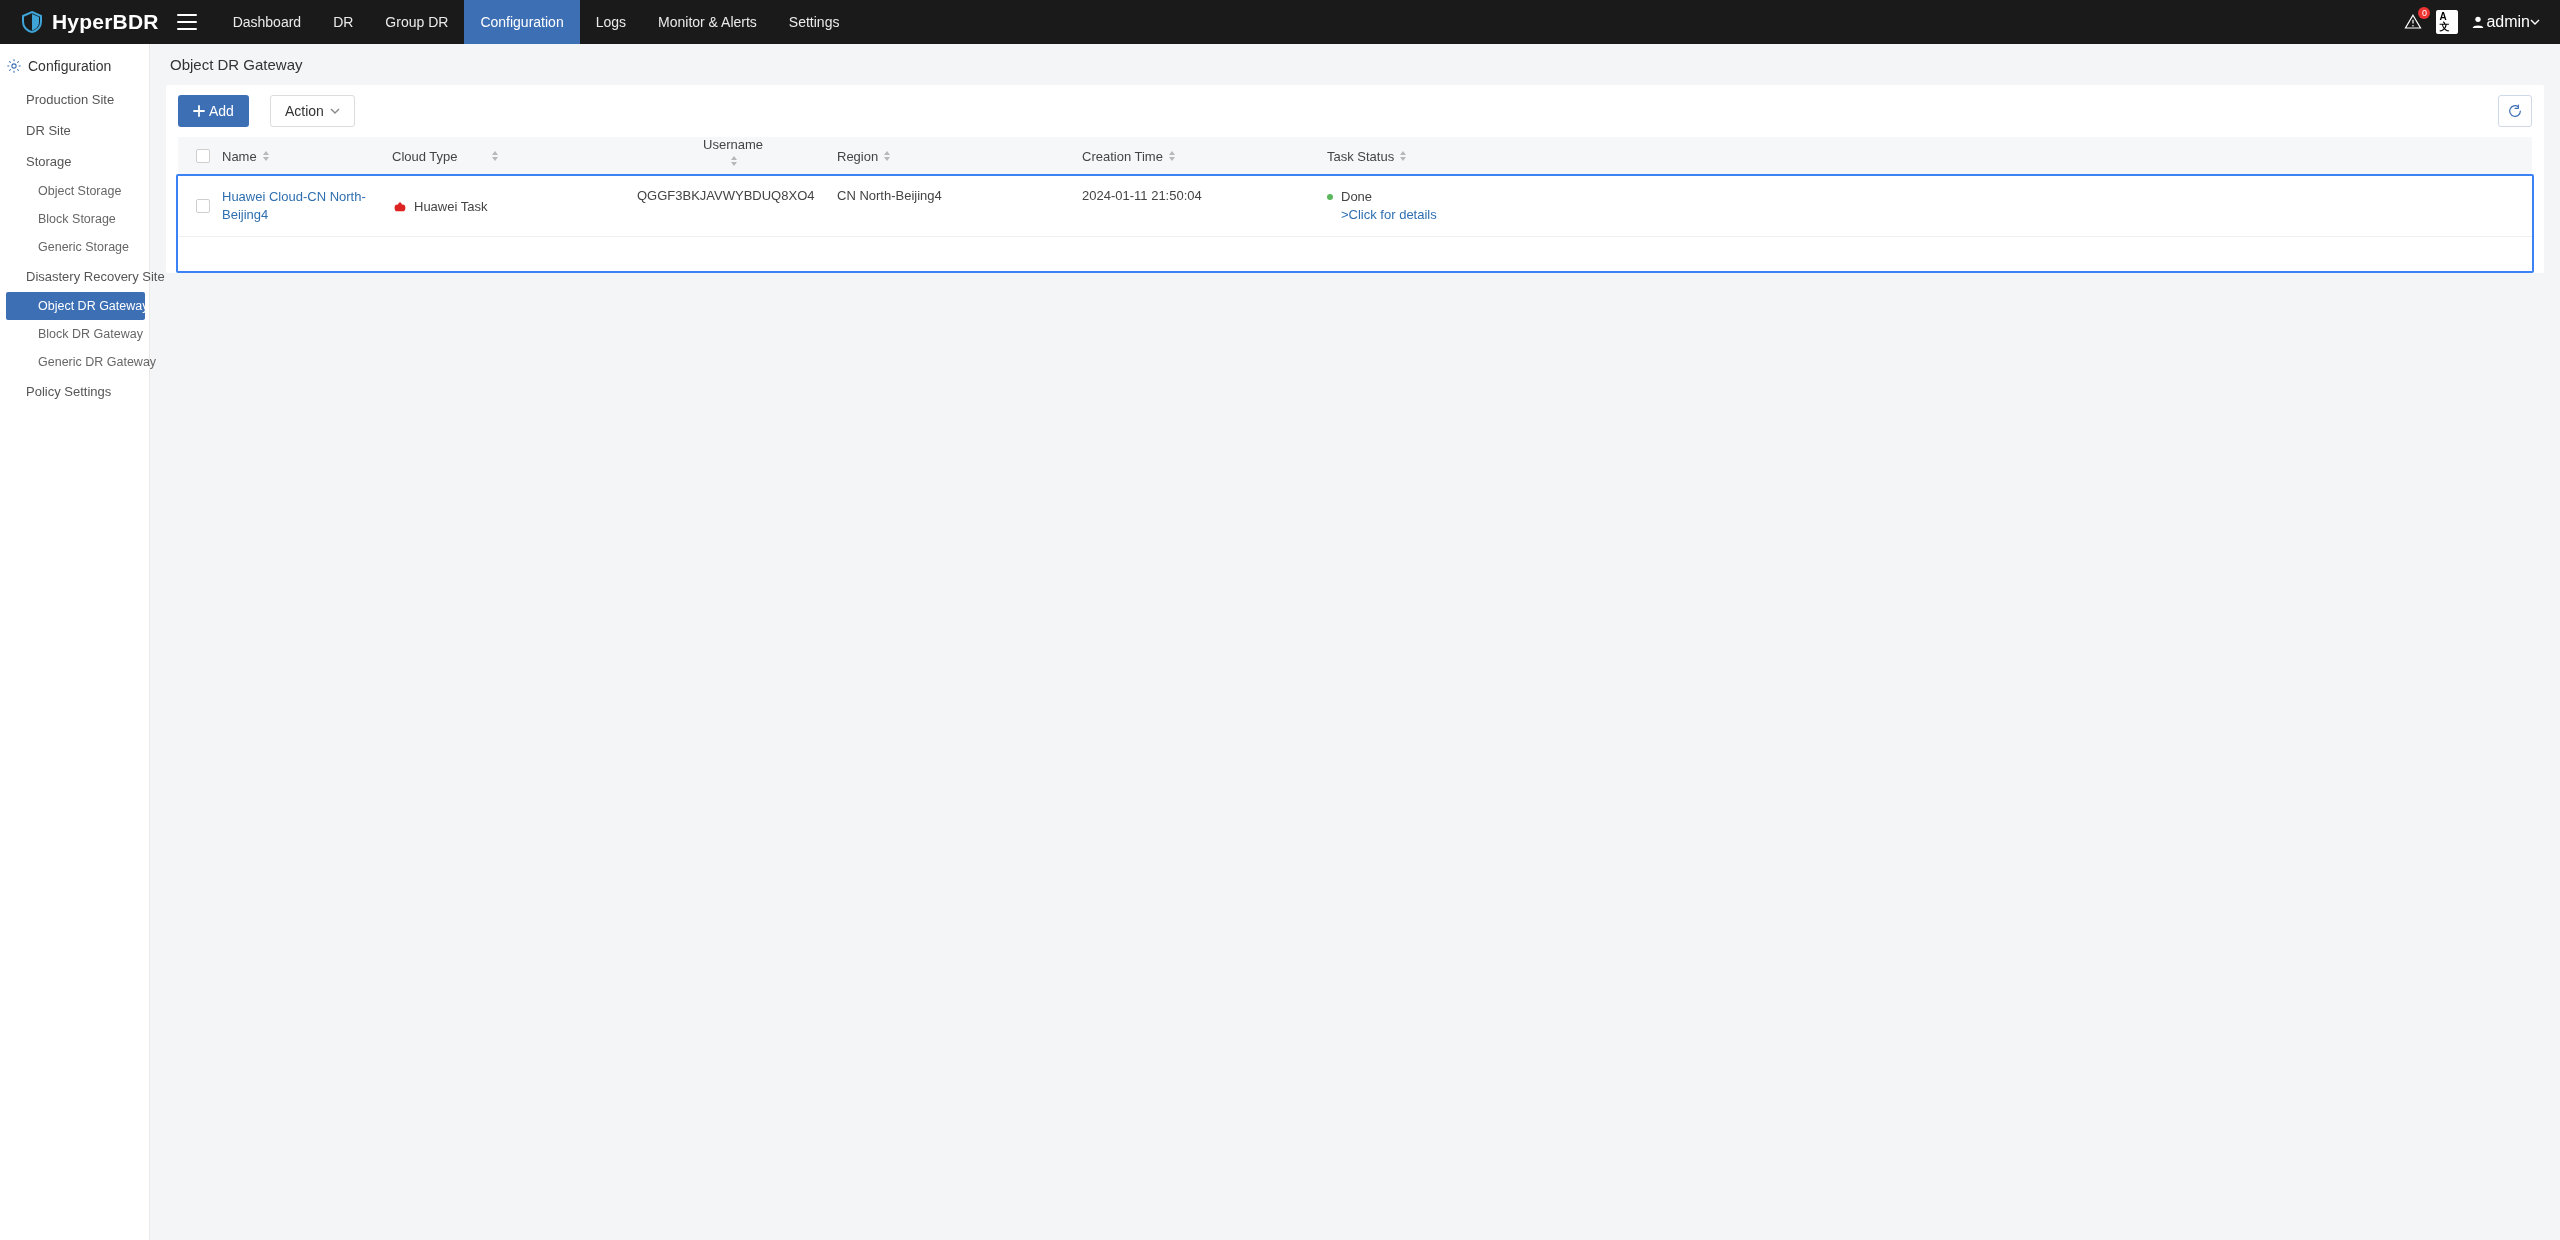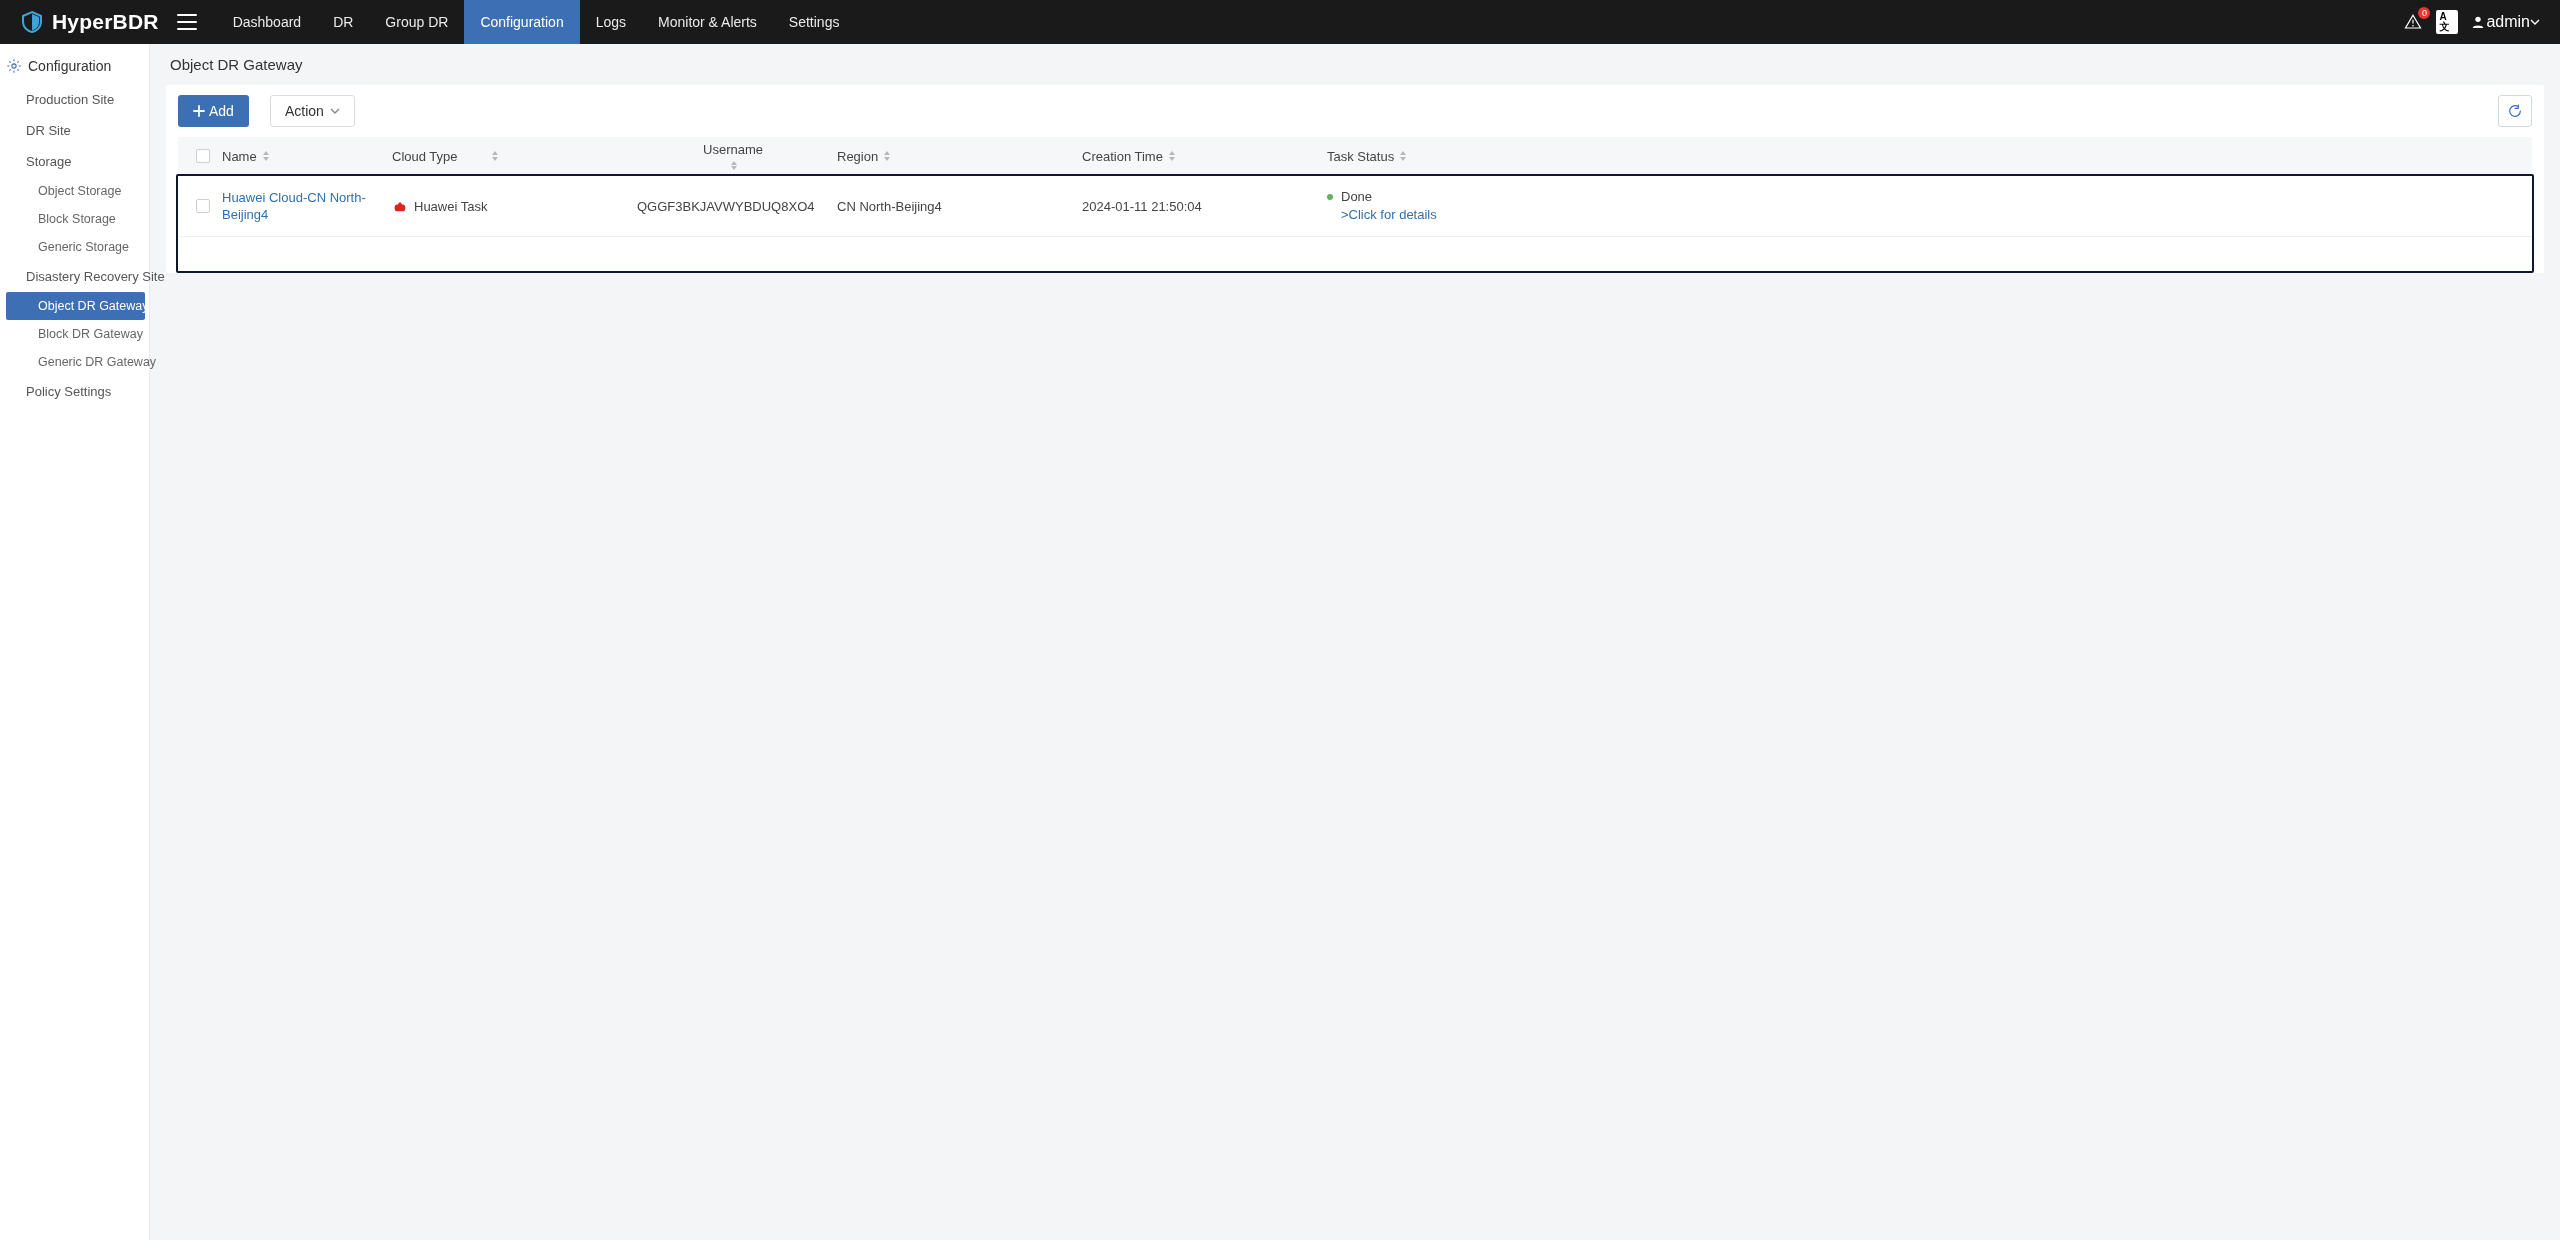--- a/index.html
+++ b/index.html
@@ -87,21 +87,21 @@
   .btn-default { background:#fff; color:#333; border-color:#dcdcdc; }
   .btn-default .caret { margin-left:6px; }
   .toolbar-spacer { flex:1; }
   .btn-icon {
     width:34px; height:32px; padding:0; background:#fff; color:#3d6fb5;
     border:1px solid #cfd8e6; border-radius:3px;
   }
 
   
   .tbl { width:100%; }
-  .tbl-head, .tbl-row { display:flex; align-items:center; }
+  .tbl-head, .tbl-row { display:flex; }
   .tbl-head {
     background:#f6f7f8; height:38px; font-size:13px; color:#444;
     padding:0 6px; border-radius:2px 2px 0 0;
   }
   .col-check { width:38px; display:flex; align-items:center; justify-content:center; }
   .checkbox {
     width:14px; height:14px; border:1px solid #cfcfcf; border-radius:2px; background:#fff;
   }
   .th { display:flex; align-items:center; gap:4px; padding-right:8px; }
   .sort-icon { display:inline-flex; flex-direction:column; margin-left:2px; }
@@ -111,21 +111,21 @@
   .sort-icon::before { border-bottom:4px solid #b8b8b8; margin-bottom:1.5px; }
   .sort-icon::after  { border-top:4px solid #b8b8b8; }
 
   .col-name   { width:170px; }
   .col-type   { width:245px;gap:32px; }
   .col-user   { width:200px;flex-direction:column; }
   .col-region { width:245px; }
   .col-ctime  { width:245px; }
   .col-status { flex:1; }
 
-  .data-wrap { border:2px solid #0f172a; border-radius:2px; margin: -1px -2px 0 -2px; padding-bottom:34px; }
+  .data-wrap { border:2px solid #3b82f6; border-radius:2px; margin: -1px -2px 0 -2px; padding-bottom:34px; }
   .tbl-row {
     padding:12px 6px; font-size:13px; color:#444; border-bottom:1px solid #efefef;
     background:#fff;
   }
   .cell { padding-right:8px; }
   .link { color:#2f6fb0; cursor:pointer; }
   .cloud-name { line-height:1.35; }
   .cloud-type { display:flex; align-items:center; gap:6px; }
   .hw-icon { width:16px; height:14px; }
   .status-cell { display:flex; align-items:flex-start; gap:8px; line-height:1.4; }

